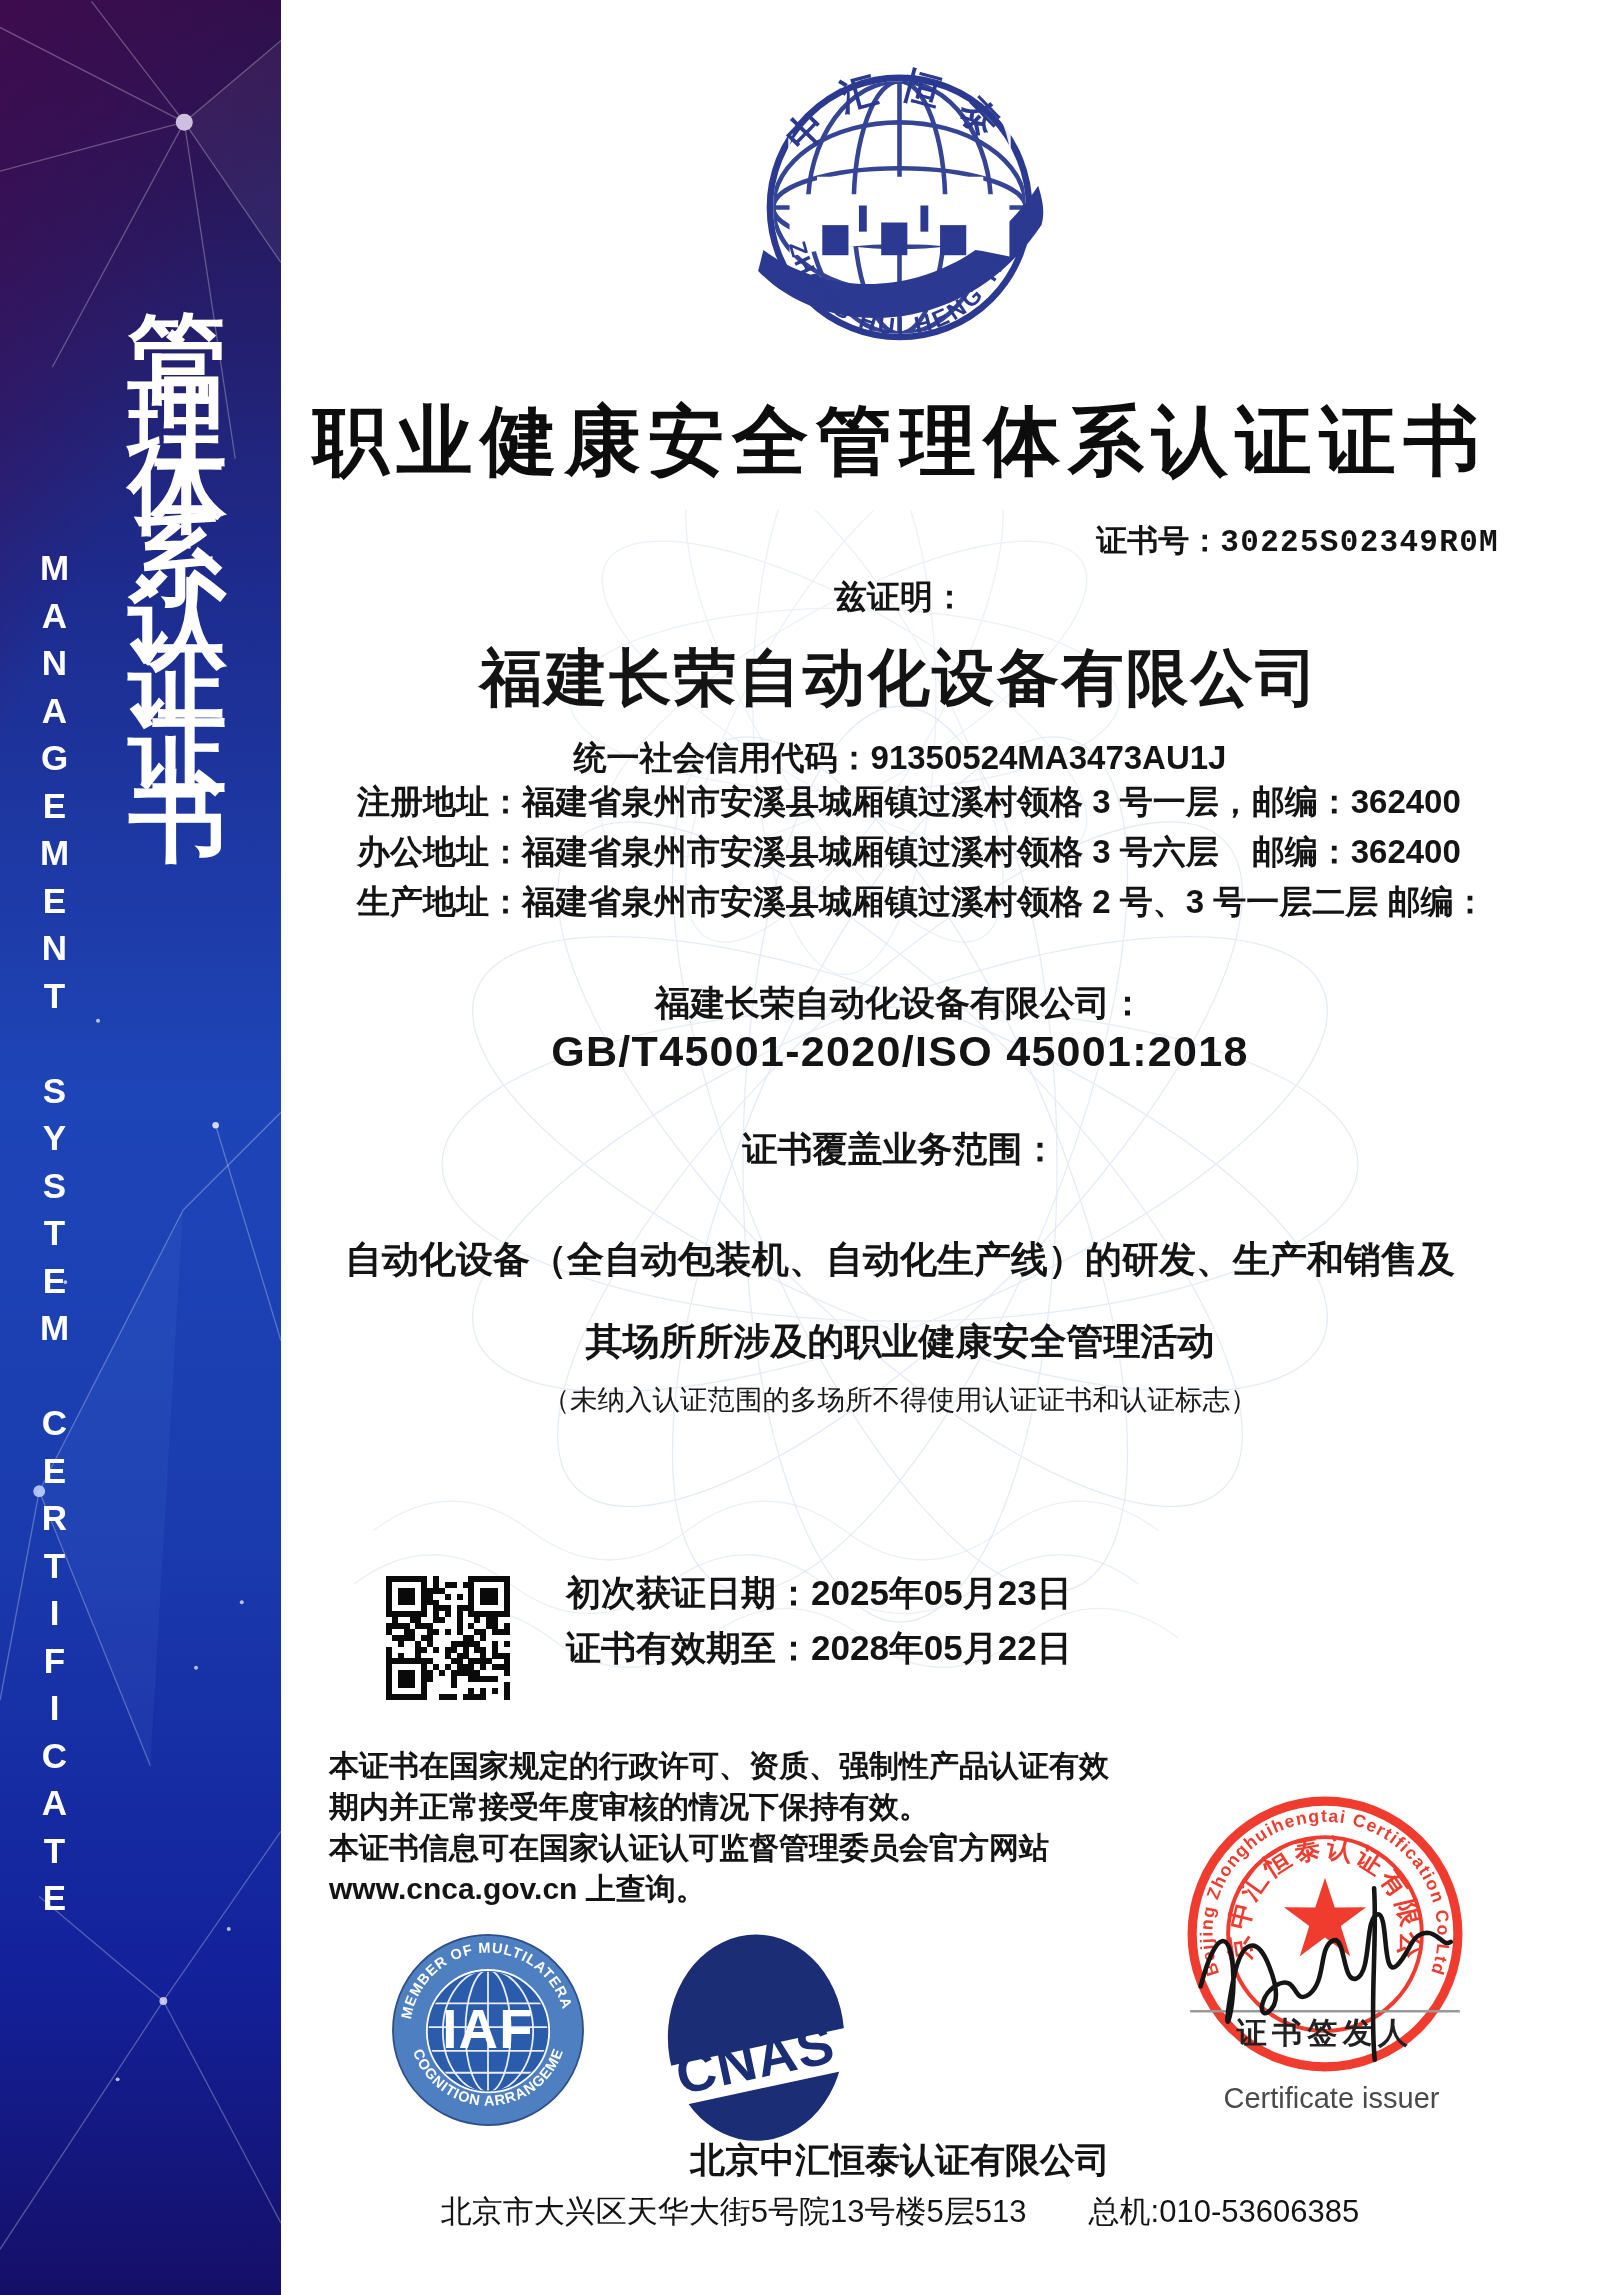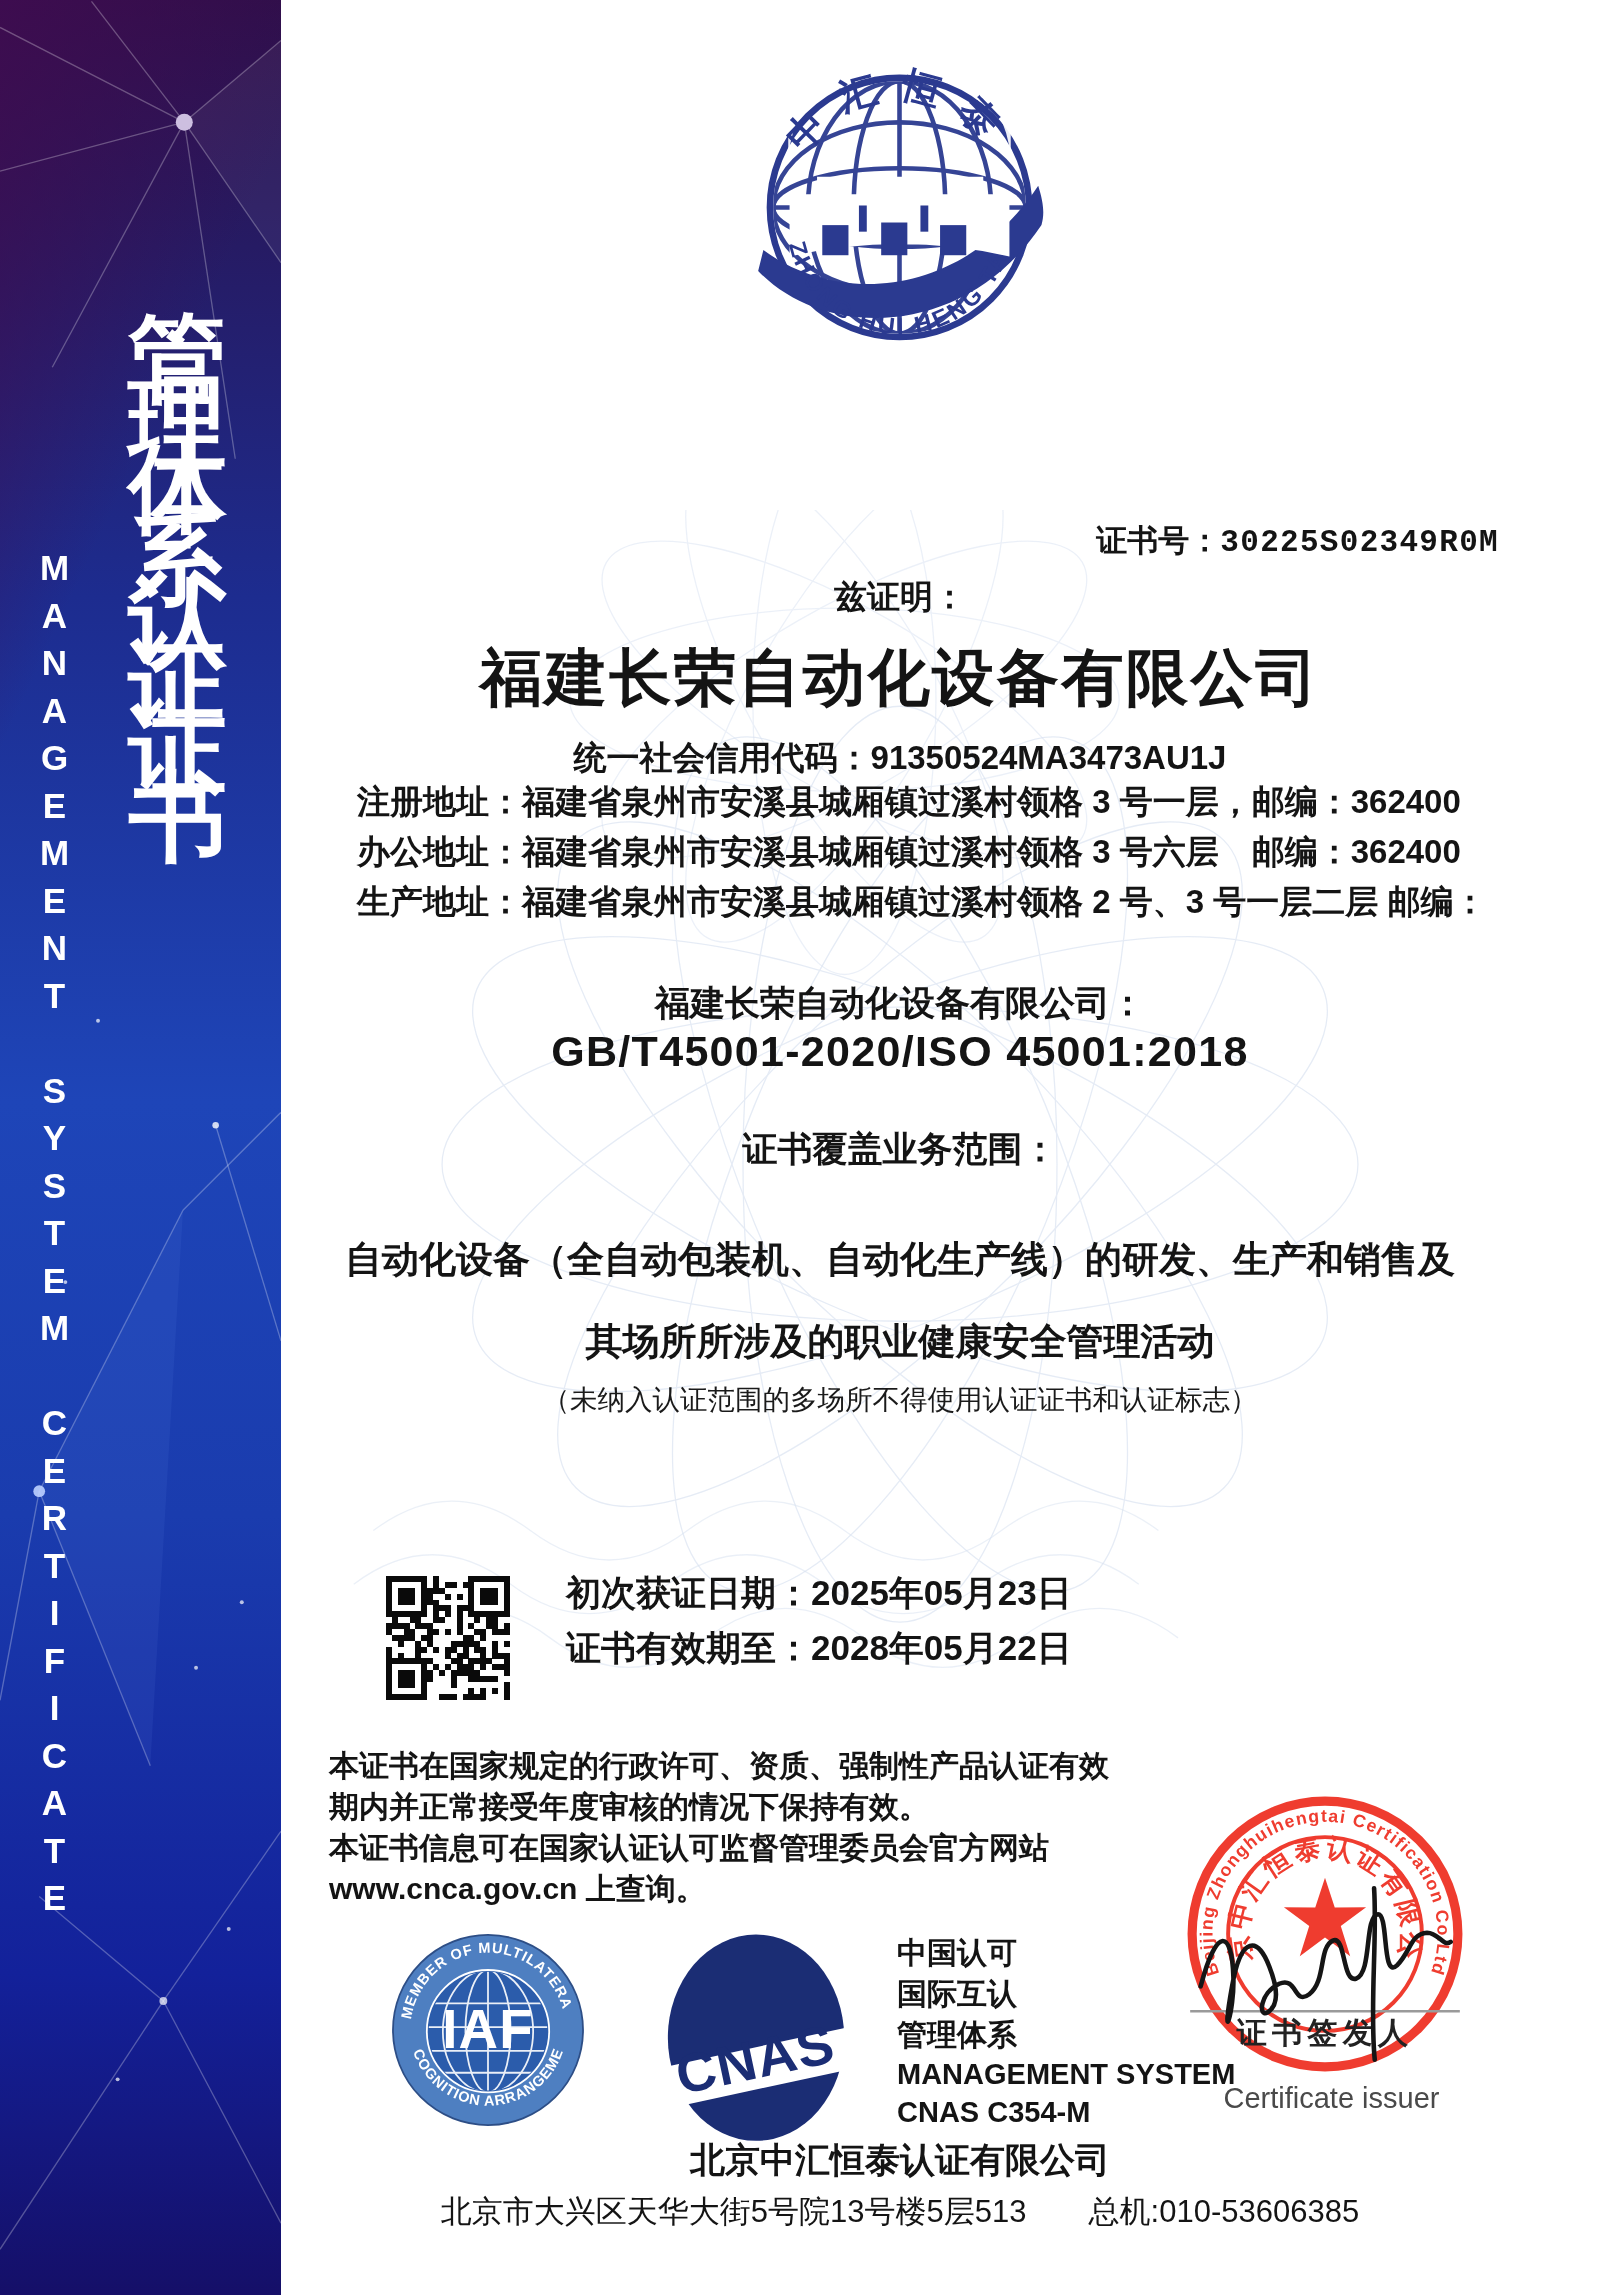--- a/index.html
+++ b/index.html
@@ -146,20 +146,21 @@
         <rect x="292" y="252" width="40" height="46" fill="#2b3a90"></rect>
         <rect x="168" y="222" width="12" height="40" fill="#2b3a90"></rect>
         <rect x="262" y="222" width="12" height="40" fill="#2b3a90"></rect>
       </g>
       <path id="logoBotArc" d="M 64,292 A 172,172 0 0 0 396,292" fill="none"></path>
       <text font-size="36" font-weight="800" fill="#2b3a90" letter-spacing="5" font-family="Liberation Sans, sans-serif">
         <textPath href="#logoBotArc" startOffset="50%" text-anchor="middle">ZHONG HUI HENG TAI</textPath>
       </text>
     </svg>
 
+    <div class="abs ctr title">职业健康安全管理体系认证证书</div>
 
     <div class="abs certno">
       <span>证书号：</span><span class="num">30225S02349R0M</span>
     </div>
 
     <div class="abs ctr certify">兹证明：</div>
     <div class="abs ctr company">福建长荣自动化设备有限公司</div>
     <div class="abs ctr credit">统一社会信用代码：91350524MA3473AU1J</div>
 
     <div class="abs addr">
@@ -455,27 +456,20 @@
       </text>
       <text x="165" y="196" font-size="92" font-weight="900" fill="#ffffff" text-anchor="middle" letter-spacing="2" font-family="Liberation Sans, sans-serif">IAF</text>
     </svg>
 
     <svg class="abs cnas" width="196" height="222" viewBox="0 0 300 340">
       <ellipse cx="150" cy="168" rx="135" ry="158" fill="#1b2d74"></ellipse>
       <polygon points="0,215 300,150 300,215 0,280" fill="#ffffff"></polygon>
       <text x="150" y="230" transform="rotate(-12 150 205)" font-size="84" font-weight="900" fill="#1b2d74" text-anchor="middle" letter-spacing="2" font-family="Liberation Sans, sans-serif">CNAS</text>
     </svg>
 
-    <div class="abs accr">
-      <div class="cnl">中国认可</div>
-      <div class="cnl">国际互认</div>
-      <div class="cnl">管理体系</div>
-      <div class="enl">MANAGEMENT SYSTEM</div>
-      <div class="enl">CNAS C354-M</div>
-    </div>
 
     <svg class="abs seal" width="288" height="288" viewBox="0 0 440 440">
       <g opacity="0.93">
         <circle cx="220" cy="220" r="203" fill="none" stroke="#ee2e20" stroke-width="14"></circle>
         <circle cx="220" cy="220" r="148" fill="none" stroke="#ee2e20" stroke-width="6"></circle>
         <path id="sealOuter" d="M 79,319 A 172,172 0 1 1 361,319" fill="none"></path>
         <text font-size="27" font-weight="700" fill="#ee2e20" letter-spacing="2" font-family="Liberation Sans, sans-serif">
           <textPath href="#sealOuter" startOffset="50%" text-anchor="middle">Beijing Zhonghuihengtai Certification Co.Ltd</textPath>
         </text>
         <path id="sealInner" d="M 106,251 A 118,118 0 1 1 334,251" fill="none"></path>

